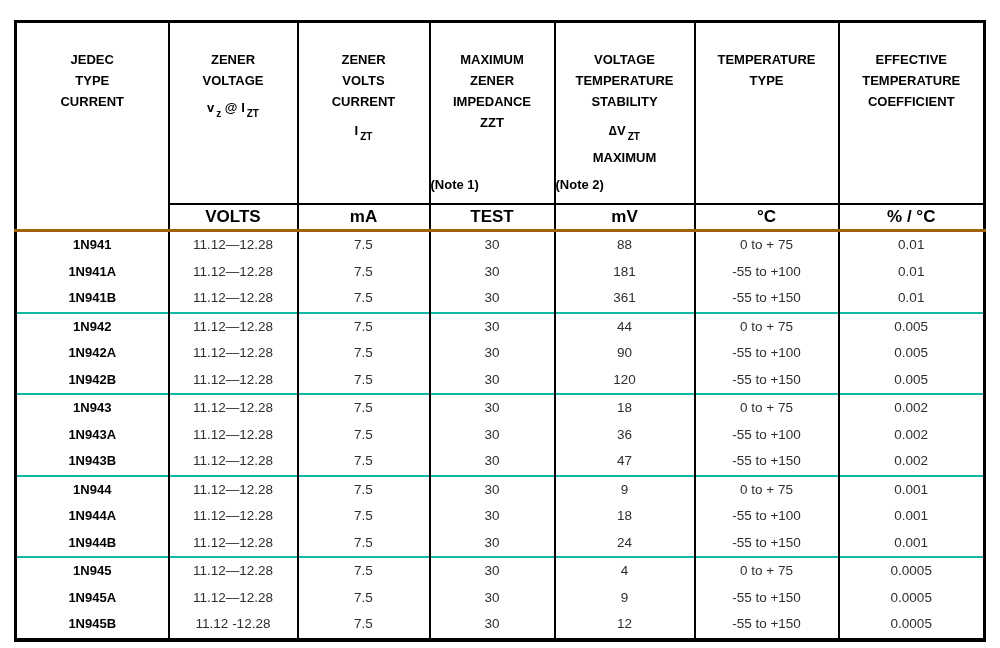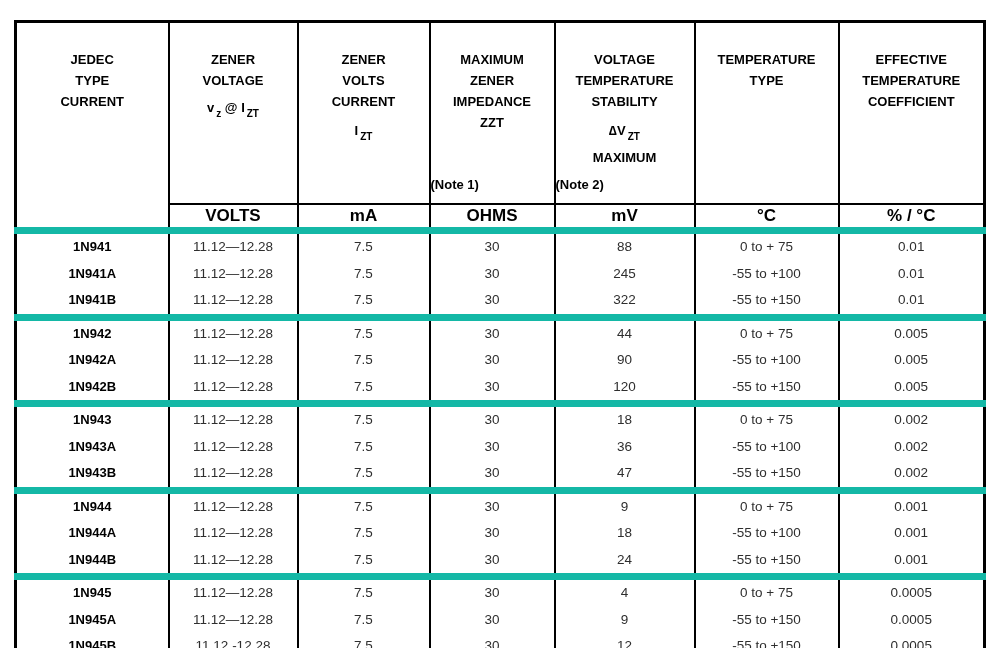--- a/index.html
+++ b/index.html
@@ -39,21 +39,21 @@
     line-height: 21px;
     padding-top: 26px;
   }
   thead tr.units-row th {
     height: 27px;
     border-top: 2px solid #000;
     font-size: 17px;
     font-weight: bold;
     vertical-align: middle;
   }
-  tbody { border-top: 7px solid #14b8a6; }
+  tbody { border-top: 2px solid #14b8a6; }
   tbody td {
     height: 26.5px;
     font-size: 13.5px;
     color: #2e2e2e;
     vertical-align: middle;
     line-height: 26.5px;
     white-space: nowrap;
   }
   tbody td.type { font-weight: bold; color: #000; font-size: 13px; }
   .sym { margin-top: 6px; font-weight: bold; font-size: 13px; }
@@ -136,21 +136,21 @@
         </th>
         <th>
           <div>EFFECTIVE</div>
           <div>TEMPERATURE</div>
           <div>COEFFICIENT</div>
         </th>
       </tr>
       <tr class="units-row">
         <th>VOLTS</th>
         <th>mA</th>
-        <th>OHMS</th>
+        <th>TEST</th>
         <th>mV</th>
         <th>°C</th>
         <th>% / °C</th>
       </tr>
     </thead>
 
     <tbody>
       <tr>
         <td class="type">1N941</td>
         <td>11.12—12.28</td>
@@ -158,30 +158,30 @@
         <td>30</td>
         <td>88</td>
         <td>0 to + 75</td>
         <td>0.01</td>
       </tr>
       <tr>
         <td class="type">1N941A</td>
         <td>11.12—12.28</td>
         <td>7.5</td>
         <td>30</td>
-        <td>245</td>
+        <td>181</td>
         <td>-55 to +100</td>
         <td>0.01</td>
       </tr>
       <tr>
         <td class="type">1N941B</td>
         <td>11.12—12.28</td>
         <td>7.5</td>
         <td>30</td>
-        <td>322</td>
+        <td>361</td>
         <td>-55 to +150</td>
         <td>0.01</td>
       </tr>
     </tbody>
 
     <tbody>
       <tr>
         <td class="type">1N942</td>
         <td>11.12—12.28</td>
         <td>7.5</td>

